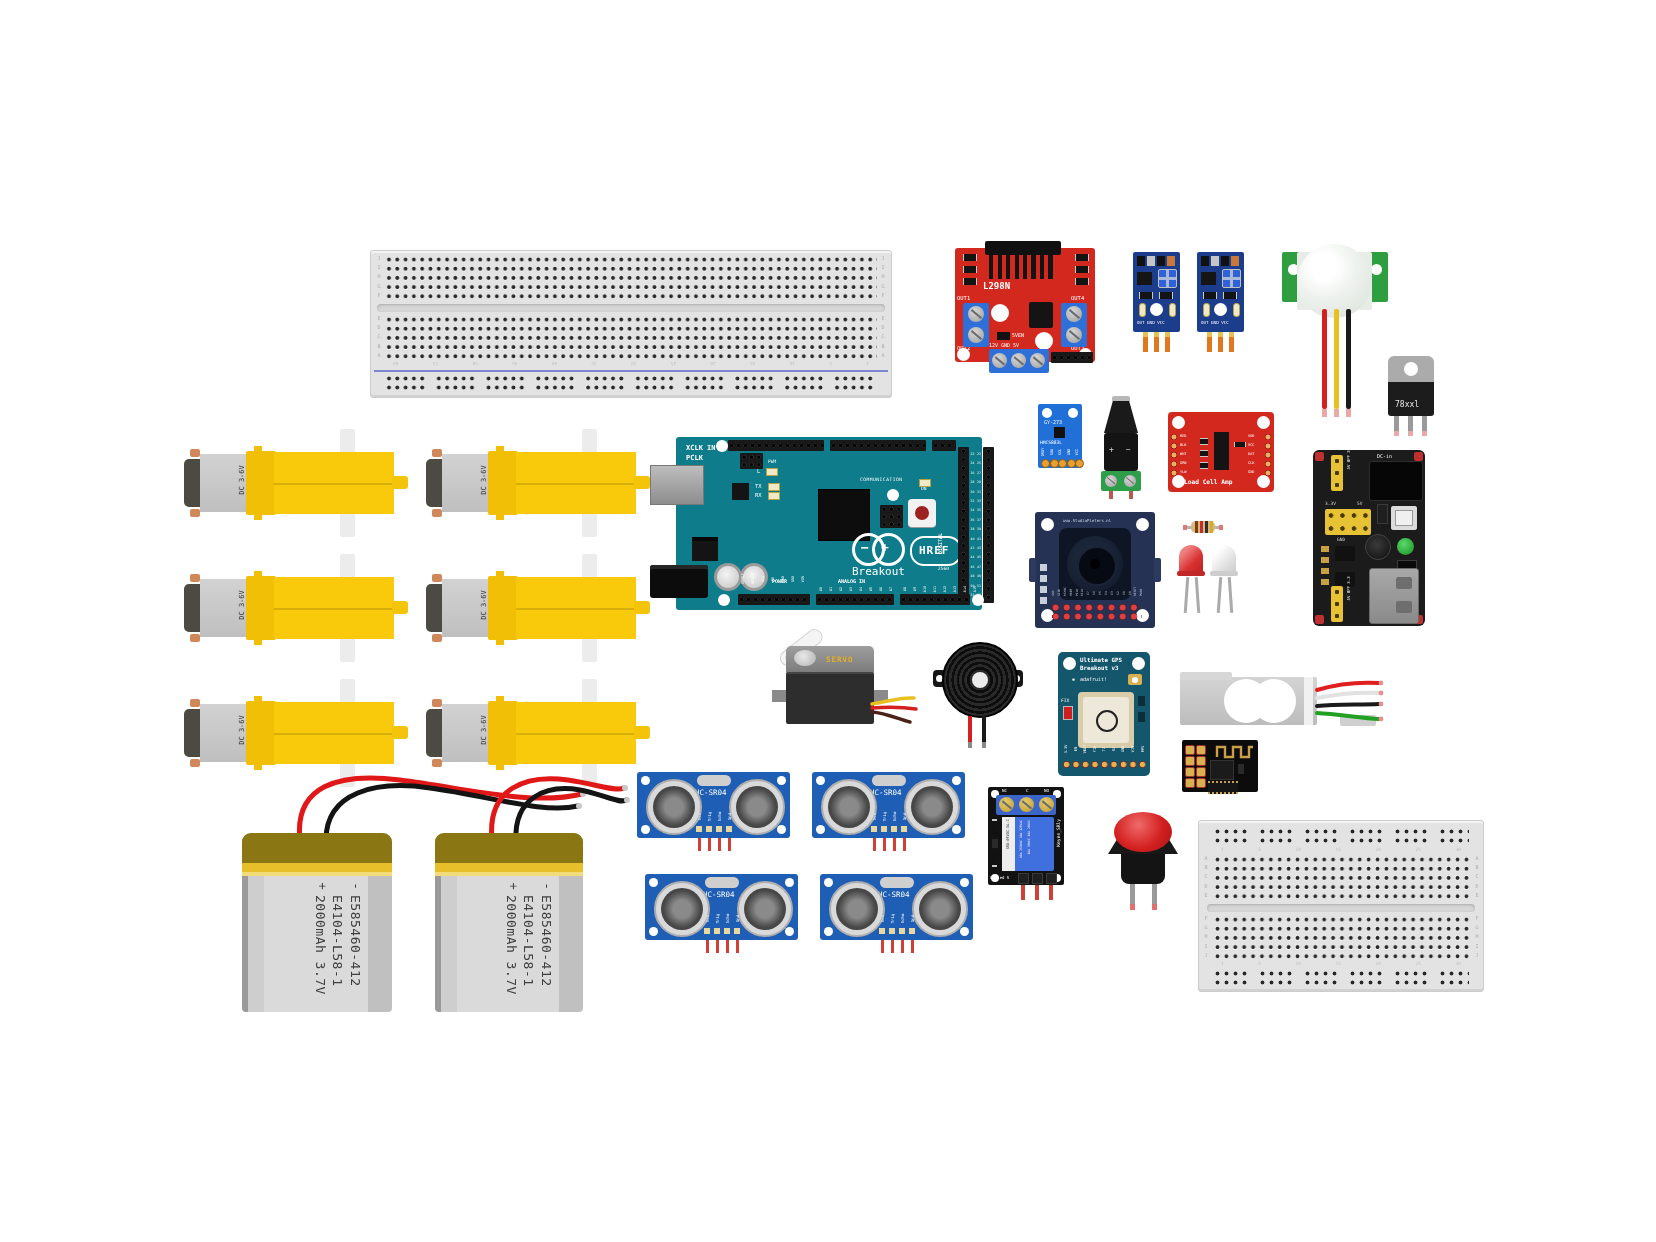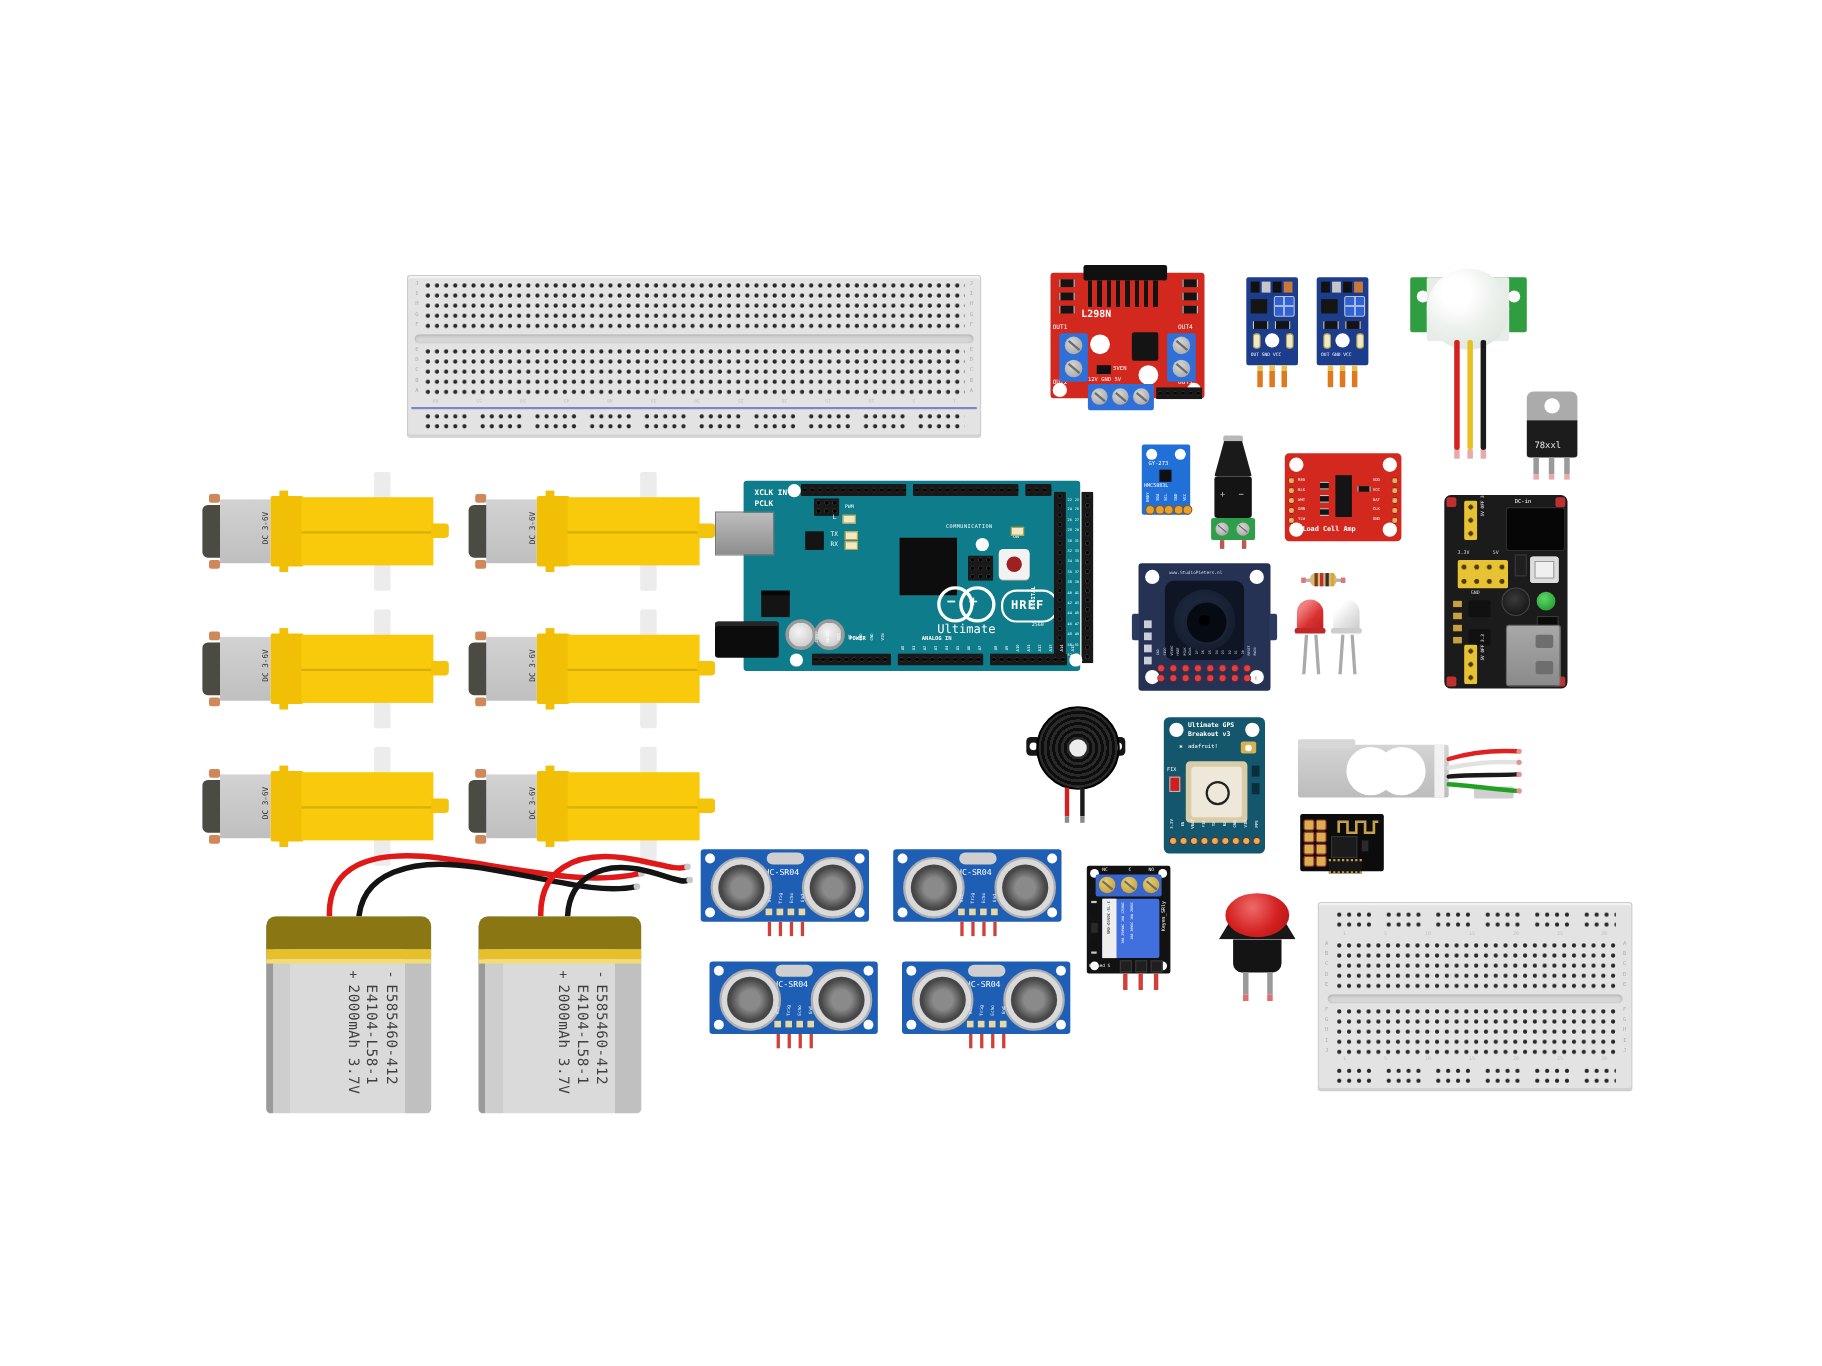--- a/index.html
+++ b/index.html
@@ -330,21 +330,21 @@
     </div>
     <div class="a" style="left:176px;top:96px;width:27px;height:27px;border:3.5px solid #fff;border-radius:50%;">
       <div class="t" style="left:6px;top:4px;font-size:13px;font-weight:bold;">−</div>
     </div>
     <div class="a" style="left:196px;top:96px;width:27px;height:27px;border:3.5px solid #fff;border-radius:50%;">
       <div class="t" style="left:6px;top:4px;font-size:13px;font-weight:bold;">+</div>
     </div>
     <div class="a" style="left:234px;top:99px;width:48px;height:26px;border:2.5px solid #fff;border-radius:14px;">
       <div class="t" style="left:7px;top:6px;font-size:11px;font-weight:bold;letter-spacing:1px;">HREF</div>
     </div>
-    <div class="t" style="left:176px;top:128px;font-size:11px;">Ultimate</div>
+    <div class="t" style="left:176px;top:128px;font-size:11px;">Breakout</div>
     <div class="t" style="left:262px;top:129px;font-size:4.5px;">2560</div>
     <div class="t rot" style="left:258px;top:108px;width:12px;font-size:5px;font-weight:bold;">DIGITAL</div>
     <div class="pins1" style="left:282px;top:10px;width:11px;height:156px;background-image:radial-gradient(circle at 50% 4px,#000 1.3px,#3a3a3a 1.8px,transparent 2.2px);background-size:11px 8.6px;"></div>
     <div class="letters" style="left:294.5px;top:13px;">
         <span class="dnum">22</span>
         <span class="dnum">24</span>
         <span class="dnum">26</span>
         <span class="dnum">28</span>
         <span class="dnum">30</span>
         <span class="dnum">32</span>
@@ -567,20 +567,37 @@
       </div>
       <div class="m-nub" style="left:72px;top:-4px;"></div>
       <div class="m-nub" style="left:72px;top:64px;"></div>
       <div class="m-gb1"></div>
       <div class="m-body">
         <div class="m-seam"></div>
       </div>
       <div class="m-shaft"></div>
   </div>
 
+  <div class="a" style="left:786px;top:638px;width:110px;height:100px;">
+    <div class="a" style="left:-12px;top:-8px;width:48px;height:14px;background:#f4f4f4;border:1px solid #d2d2d2;border-radius:8px;transform:rotate(-38deg);transform-origin:80% 60%;">
+      <div class="a" style="left:5px;top:4px;width:6px;height:6px;border-radius:50%;background:#cfcfcf;"></div>
+    </div>
+    <div class="a" style="left:0;top:8px;width:88px;height:26px;background:linear-gradient(180deg,#9e9e9e,#7c7c7c);border-radius:5px 5px 0 0;">
+      <div class="a" style="left:8px;top:4px;width:22px;height:16px;border-radius:50%;background:radial-gradient(circle at 42% 38%,#e8e8e8,#b2b2b2);"></div>
+      <div class="t" style="left:40px;top:9px;font-size:7.5px;font-weight:bold;color:#e8b020;letter-spacing:1px;">SERVO</div>
+    </div>
+    <div class="a" style="left:-14px;top:52px;width:14px;height:12px;background:#8a8a8a;"></div>
+    <div class="a" style="left:88px;top:52px;width:14px;height:12px;background:#8a8a8a;"></div>
+    <div class="a" style="left:0;top:34px;width:88px;height:52px;background:#2d2d2d;border-radius:2px;box-shadow:inset 0 2px 0 #454545;"></div>
+    <svg class="a" style="left:82px;top:56px;" width="52" height="38">
+      <path d="M4,10 C18,8 32,3 46,4" stroke="#e8c020" stroke-width="3.5" fill="none" stroke-linecap="round"></path>
+      <path d="M4,14 C18,13 34,13 48,15" stroke="#d42020" stroke-width="3.5" fill="none" stroke-linecap="round"></path>
+      <path d="M4,18 C18,19 30,25 42,28" stroke="#4a2218" stroke-width="3.5" fill="none" stroke-linecap="round"></path>
+    </svg>
+  </div>
 
   <div class="a" style="left:942px;top:642px;width:72px;height:100px;">
     <div class="a" style="left:-9px;top:28px;width:13px;height:17px;background:#161616;border-radius:4px;">
         <div class="hole" style="left:3px;top:5px;width:7px;height:7px;"></div>
       </div>
     <div class="a" style="left:68px;top:28px;width:13px;height:17px;background:#161616;border-radius:4px;">
         <div class="hole" style="left:3px;top:5px;width:7px;height:7px;"></div>
       </div>
     <div class="a" style="left:0;top:0;width:72px;height:72px;border-radius:50%;background:repeating-radial-gradient(circle at 50% 50%,#0d0d0d 0 2.6px,#2a2a2a 2.6px 5.2px);border:2px solid #000;">
       <div class="a" style="left:28px;top:28px;width:16px;height:16px;border-radius:50%;background:#ececec;"></div>

